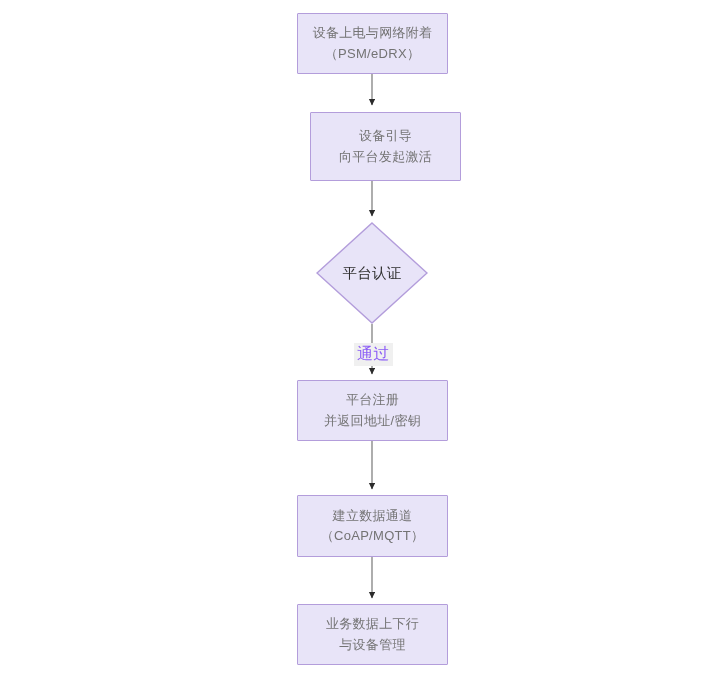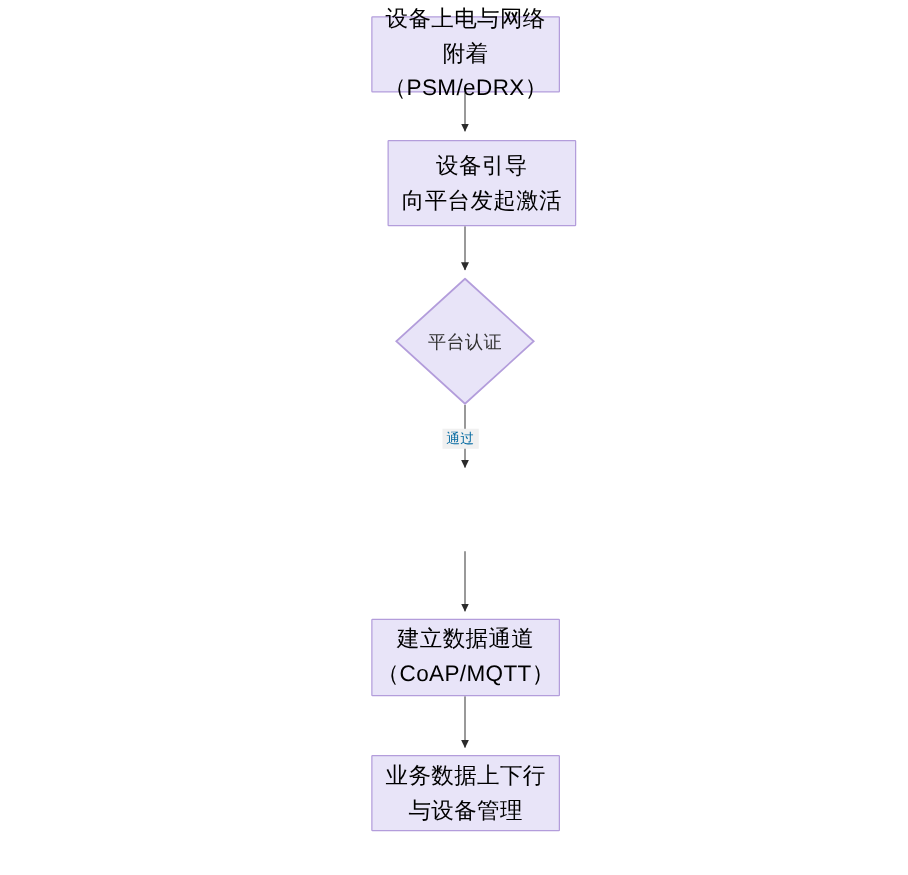--- a/index.html
+++ b/index.html
@@ -36,23 +36,23 @@
     align-items: center;
     justify-content: center;
     text-align: center;
   }
   .node-process {
     background: #e8e4f8;
     border: 1.3px solid #b39ddb;
     border-radius: 1px;
   }
   .node-label {
-    font-size: 18px;
+    font-size: 13px;
     line-height: 1.55;
-    color: #000000;
+    color: #737373;
     letter-spacing: 0.3px;
     white-space: pre-line;
     padding: 0 6px;
   }
   .node-decision {
     width: 112px;
     height: 102px;
   }
   .diamond-shape {
     position: absolute;
@@ -63,22 +63,22 @@
   }
   .decision-label {
     position: relative;
     z-index: 2;
     font-size: 14.5px;
     color: #303030;
     letter-spacing: 0.3px;
   }
   .edge-label {
     position: absolute;
-    font-size: 11px;
-    color: #0369a1;
+    font-size: 16px;
+    color: #8b5cf6;
     background: #f0f0f0;
     padding: 1px 3px;
     line-height: 1.3;
     letter-spacing: 0.3px;
     white-space: nowrap;
   }
 </style>
 </head>
 <body>
 
@@ -113,20 +113,24 @@
     <svg class="diamond-shape" viewBox="0 0 112 102" preserveAspectRatio="none">
       <polygon points="56,1 111,51 56,101 1,51" fill="#e8e4f8" stroke="#b39ddb" stroke-width="1.4"></polygon>
     </svg>
     <span class="decision-label">平台认证</span>
   </div>
 
   <div class="edge-label" style="left:354px; top:343px;">
     <span>通过</span>
   </div>
 
+  <div class="node node-process" style="left:297px; top:380px; width:151px; height:61px;">
+    <span class="node-label">平台注册
+并返回地址/密钥</span>
+  </div>
 
   <div class="node node-process" style="left:297px; top:495px; width:151px; height:62px;justify-content:center;">
     <span class="node-label">建立数据通道
 （CoAP/MQTT）</span>
   </div>
 
   <div class="node node-process" style="left:297px; top:604px; width:151px; height:61px;">
     <span class="node-label">业务数据上下行
 与设备管理</span>
   </div>

